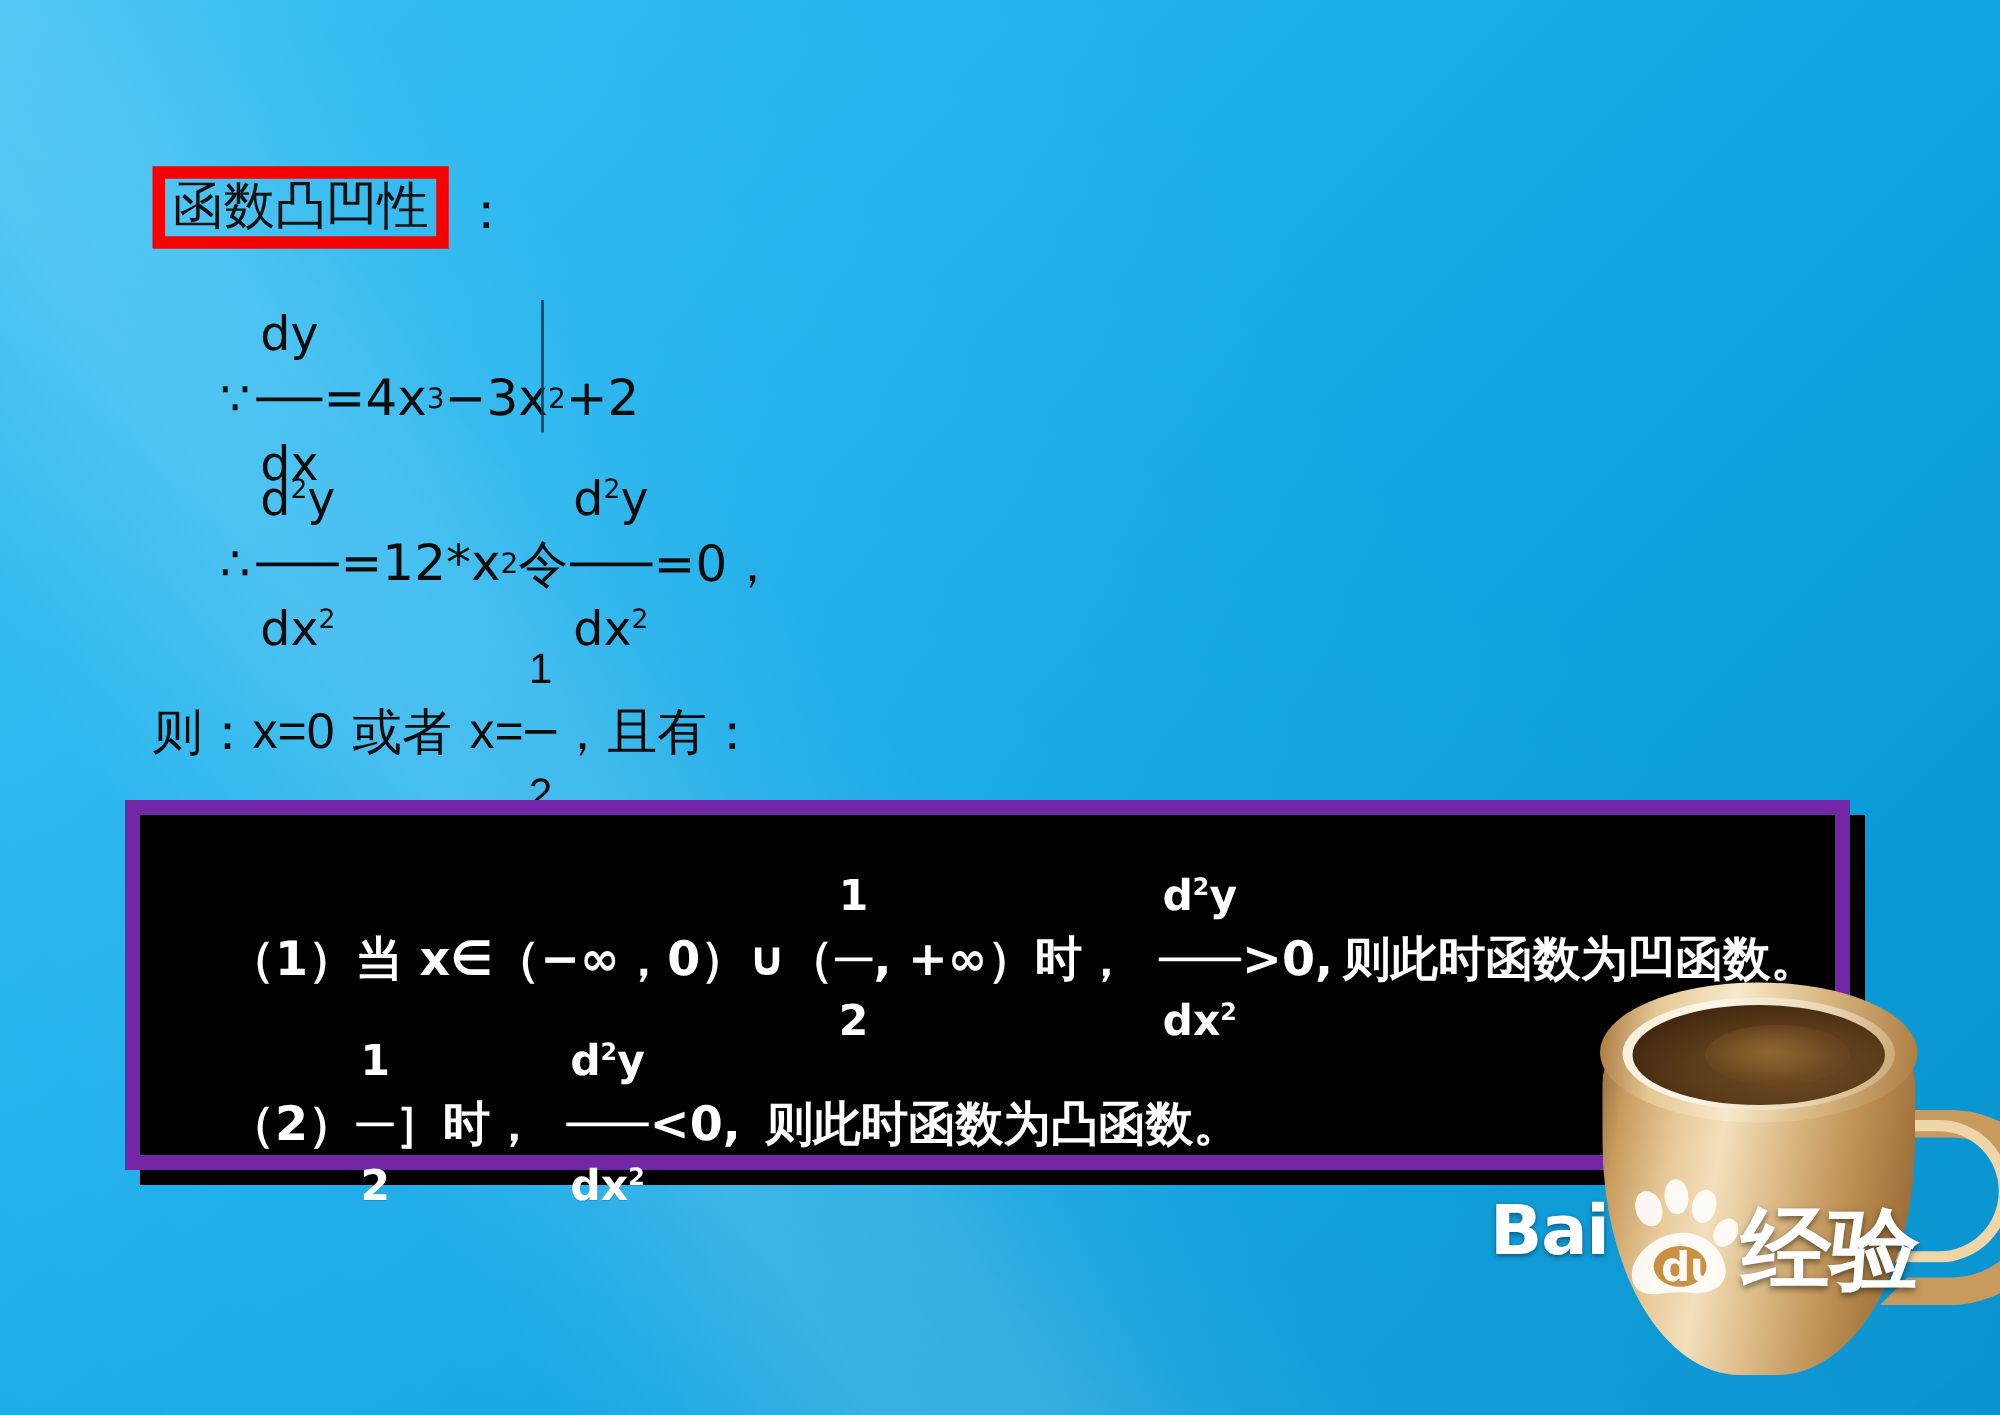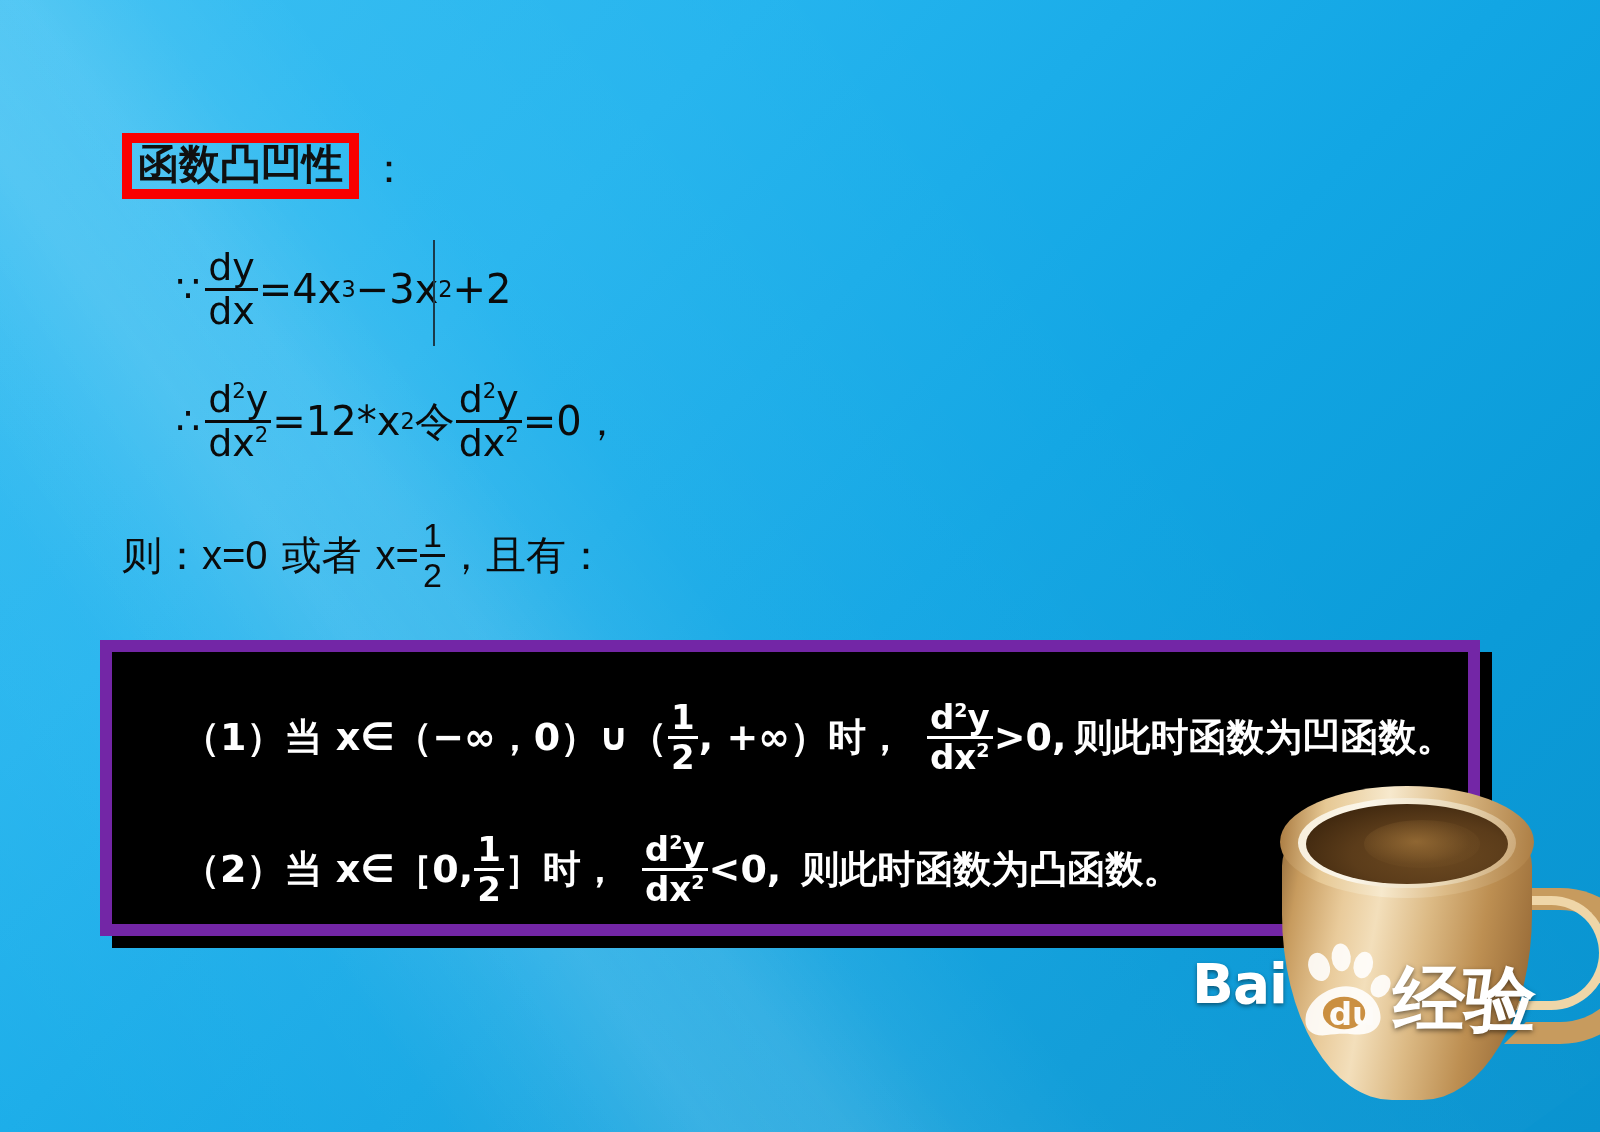--- a/index.html
+++ b/index.html
@@ -54,21 +54,21 @@
     align-items: center;
   }
   #title-box {
     border: 10px solid #f90000;
     padding: 1px 6px 4px 6px;
     line-height: 1;
   }
   #title-text {
     font-family: "DejaVu Sans", sans-serif;
     font-size: 41px;
-    font-weight: 700;
+    font-weight: 400;
     color: #101010;
     letter-spacing: 0px;
     white-space: nowrap;
   }
   #title-colon {
     font-family: "DejaVu Sans", sans-serif;
     font-size: 40px;
     color: #101010;
     margin-left: 10px;
     margin-top: 4px;
@@ -88,20 +88,21 @@
 
   
   .frac {
     display: inline-flex;
     flex-direction: column;
     align-items: center;
     justify-content: center;
     vertical-align: middle;
     margin: 0 1px;
     line-height: 1.02;
+    gap: 30px;
   }
   .frac .num, .frac .den {
     padding: 0 3px;
     font-size: 38px;
   }
   .frac .bar {
     width: 100%;
     height: 3px;
     background: currentColor;
     margin: 1px 0;
@@ -374,21 +375,20 @@
       <span class="num"><span>d</span><sup class="exp">2</sup><span>y</span></span>
       <span class="bar"></span>
       <span class="den"><span>dx</span><sup class="exp">2</sup></span>
     </span>
     <span>&gt;0,</span>
     <span style="margin-left:8px">则此时函数为凹函数。</span>
   </div>
 
   <div class="conc" style="left:182px; top:832px;">
     <span>（2）</span>
-    <span>当 x∈［0,</span>
     <span class="frac small">
       <span class="num">1</span>
       <span class="bar"></span>
       <span class="den">2</span>
     </span>
     <span>］时，</span>
     <span class="gap"></span>
     <span class="frac small">
       <span class="num"><span>d</span><sup class="exp">2</sup><span>y</span></span>
       <span class="bar"></span>

